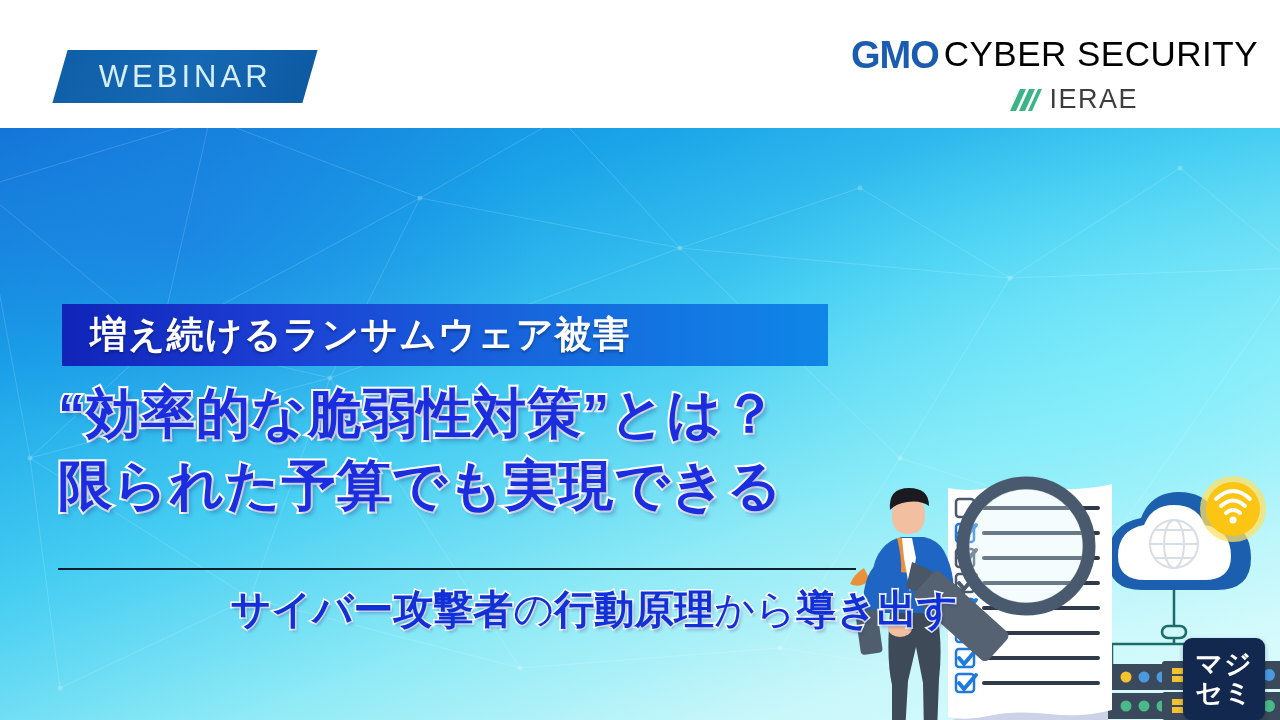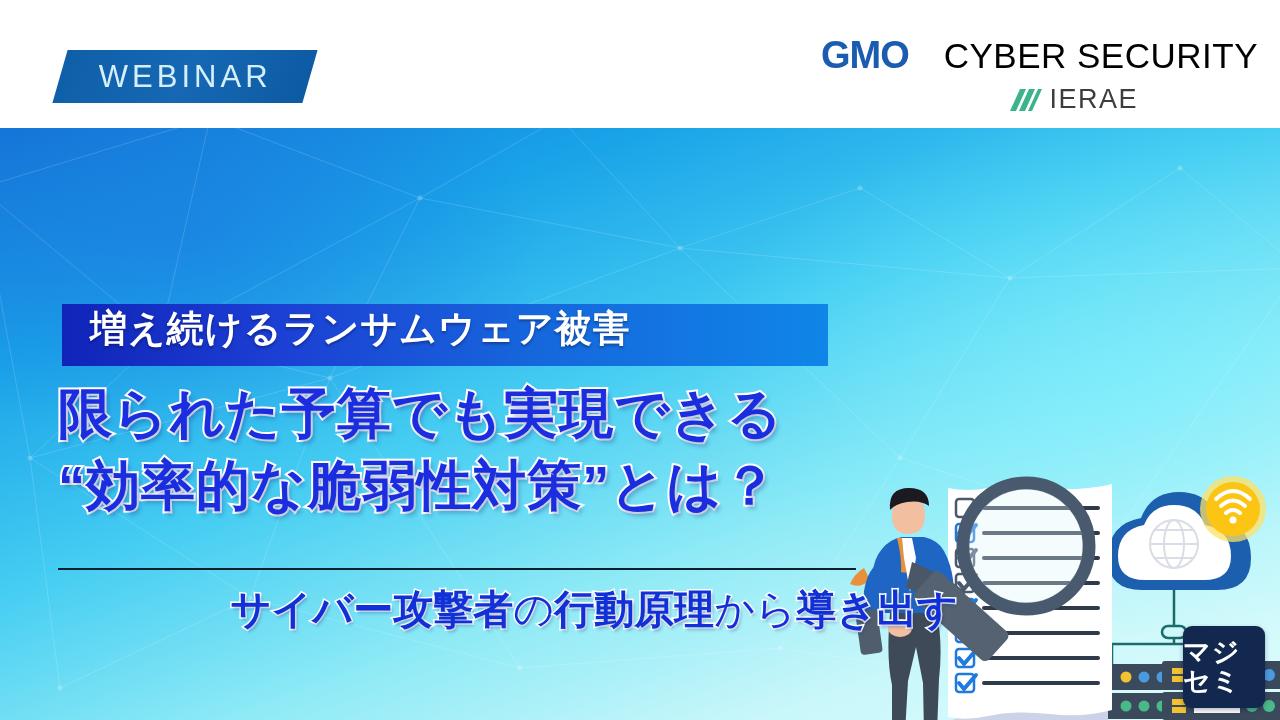--- a/index.html
+++ b/index.html
@@ -21,21 +21,21 @@
     background:linear-gradient(100deg,#0f5fa8 0%,#1668b4 50%,#0d5aa2 100%);
     transform:skewX(-16deg);
     display:flex; align-items:center; justify-content:center;
   }
   .webinar-badge span {
     transform:skewX(16deg);
     color:#d4eefa; font-size:31px; letter-spacing:4px; font-weight:400;
   }
 
   .brand { position:absolute; right:22px; top:36px; text-align:right; }
-  .brand-row1 { display:flex; align-items:center; justify-content:flex-end;gap:30px; }
+  .brand-row1 { display:flex; align-items:flex-start; justify-content:flex-end; }
   .brand-gmo {
     color:#1a5cb0; font-size:38px; font-weight:bold; letter-spacing:-1px;
     line-height:1;
   }
   .brand-cyber {
     color:#000000; font-size:35px; font-weight:400; letter-spacing:0.5px;
     line-height:1; margin-left:5px;
   }
   .brand-row2 {
     display:flex; align-items:center; justify-content:flex-end;
@@ -54,21 +54,21 @@
       radial-gradient(ellipse 700px 420px at 88% 42%, rgba(120,240,255,0.55) 0%, rgba(120,240,255,0) 62%),
       radial-gradient(ellipse 520px 300px at 14% 18%, rgba(30,120,225,0.55) 0%, rgba(30,120,225,0) 70%),
       linear-gradient(160deg,#1274d6 0%, #19a3e8 22%, #45cdf2 44%, #8eeaf6 64%, #c9f7fa 82%, #ddfdfd 100%);
   }
   .net-lines { position:absolute; left:0; top:0; width:1280px; height:592px; opacity:.5; }
 
   
   .ribbon {
     position:absolute; left:62px; top:176px; width:766px; height:62px;
     background:linear-gradient(90deg,#1024b8 0%,#1c3fd4 28%,#1667dc 62%,#0f86e8 100%);
-    display:flex; align-items:flex-start; padding-left:28px;
+    display:flex; align-items:center; padding-left:28px;
   }
   .ribbon span {
     color:#ffffff; font-size:37px; font-weight:bold; letter-spacing:1px;
     text-shadow:0 2px 3px rgba(0,0,30,.35);
   }
 
   .headline {
     position:absolute; left:58px; top:250px; width:920px;
   }
   .hl-line {
@@ -94,24 +94,24 @@
     paint-order:stroke fill;
     text-shadow:2px 3px 3px rgba(20,40,120,.25);
     text-align:right;
   }
   .sub-1 { top:456px; }
   .sub-2 { top:512px; }
   .sub .light { font-weight:normal; }
 
   
   .majisemi {
-    position:absolute; right:15px; bottom:12px;
+    position:absolute; right:15px; bottom:0;
     width:82px; height:82px; border-radius:9px;
     background:#12284f;
-    display:flex; flex-direction:column; align-items:flex-start; justify-content:center;
+    display:flex; flex-direction:column; align-items:center; justify-content:center;
     box-shadow:0 2px 5px rgba(0,0,40,.3);
   }
   .majisemi div {
     color:#ffffff; font-size:27px; font-weight:bold; line-height:1.06;
     letter-spacing:1px;
   }
 
   
   .illus { position:absolute; left:850px; top:330px; width:430px; height:300px; }
 </style>
@@ -306,22 +306,22 @@
         <circle cx="176" cy="88" r="57" fill="#ffffff" opacity="0.22"></circle>
         <circle cx="176" cy="88" r="57" fill="#bfe9f5" opacity="0.15"></circle>
       </g>
     </svg>
 
     <div class="ribbon">
       <span>増え続けるランサムウェア被害</span>
     </div>
 
     <div class="headline">
+      <div class="hl-line">“効率的な脆弱性対策”とは？</div>
       <div class="hl-line">限られた予算でも実現できる</div>
-      <div class="hl-line">“効率的な脆弱性対策”とは？</div>
     </div>
 
     <div class="rule rule-top"></div>
 
     <div class="sub sub-1">
       <span>サイバー攻撃者</span><span class="light">の</span><span>行動原理</span><span class="light">から</span><span>導き出す</span>
     </div>
 
     <div class="majisemi">
       <div>マジ</div>

